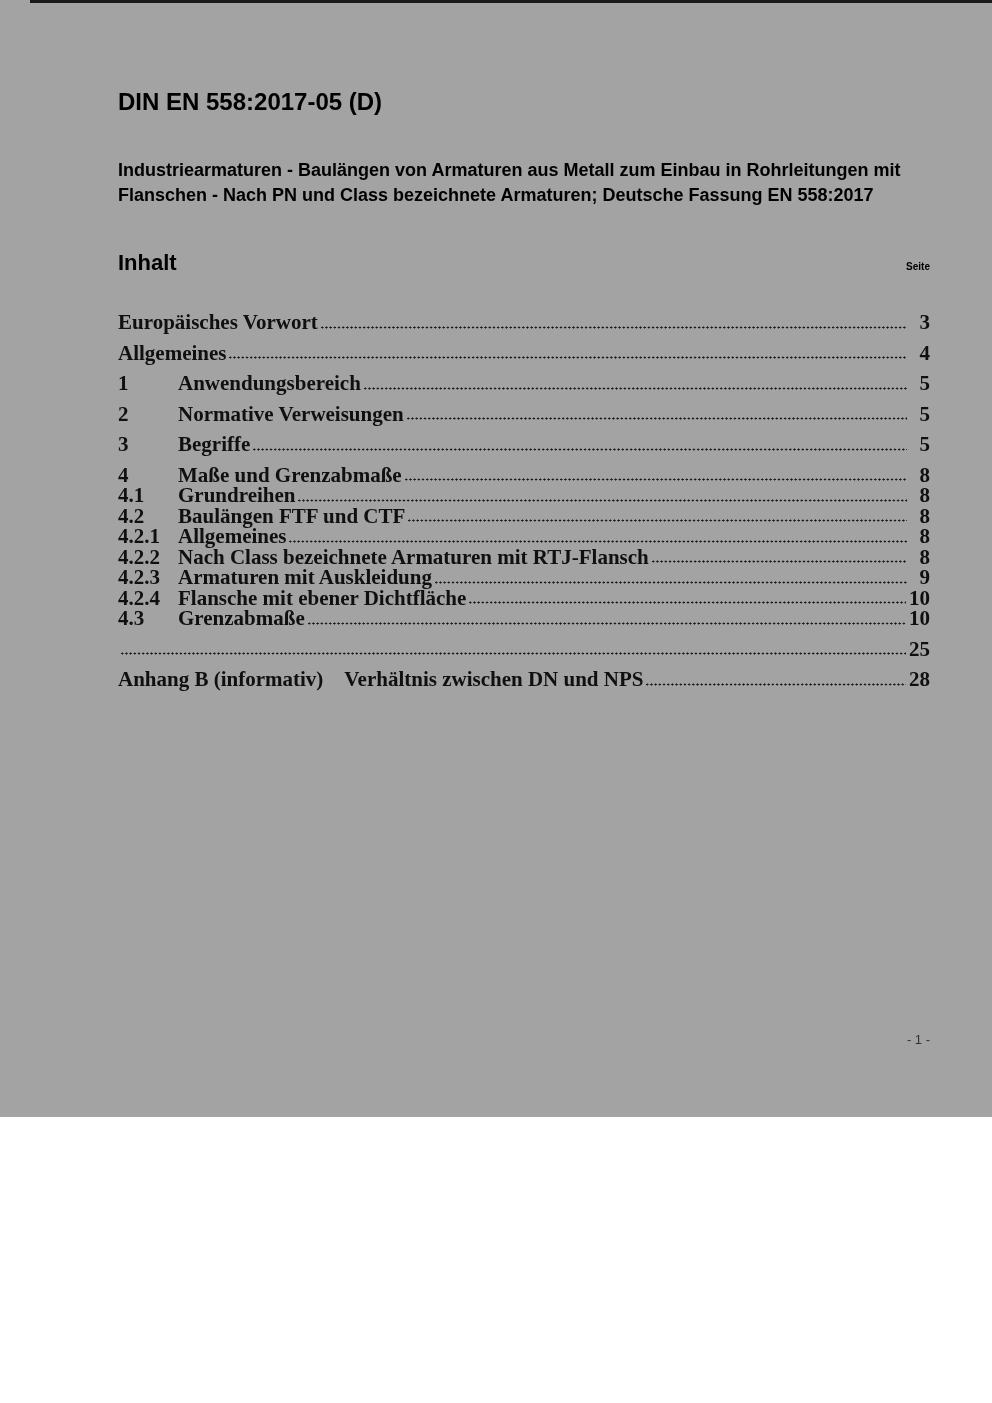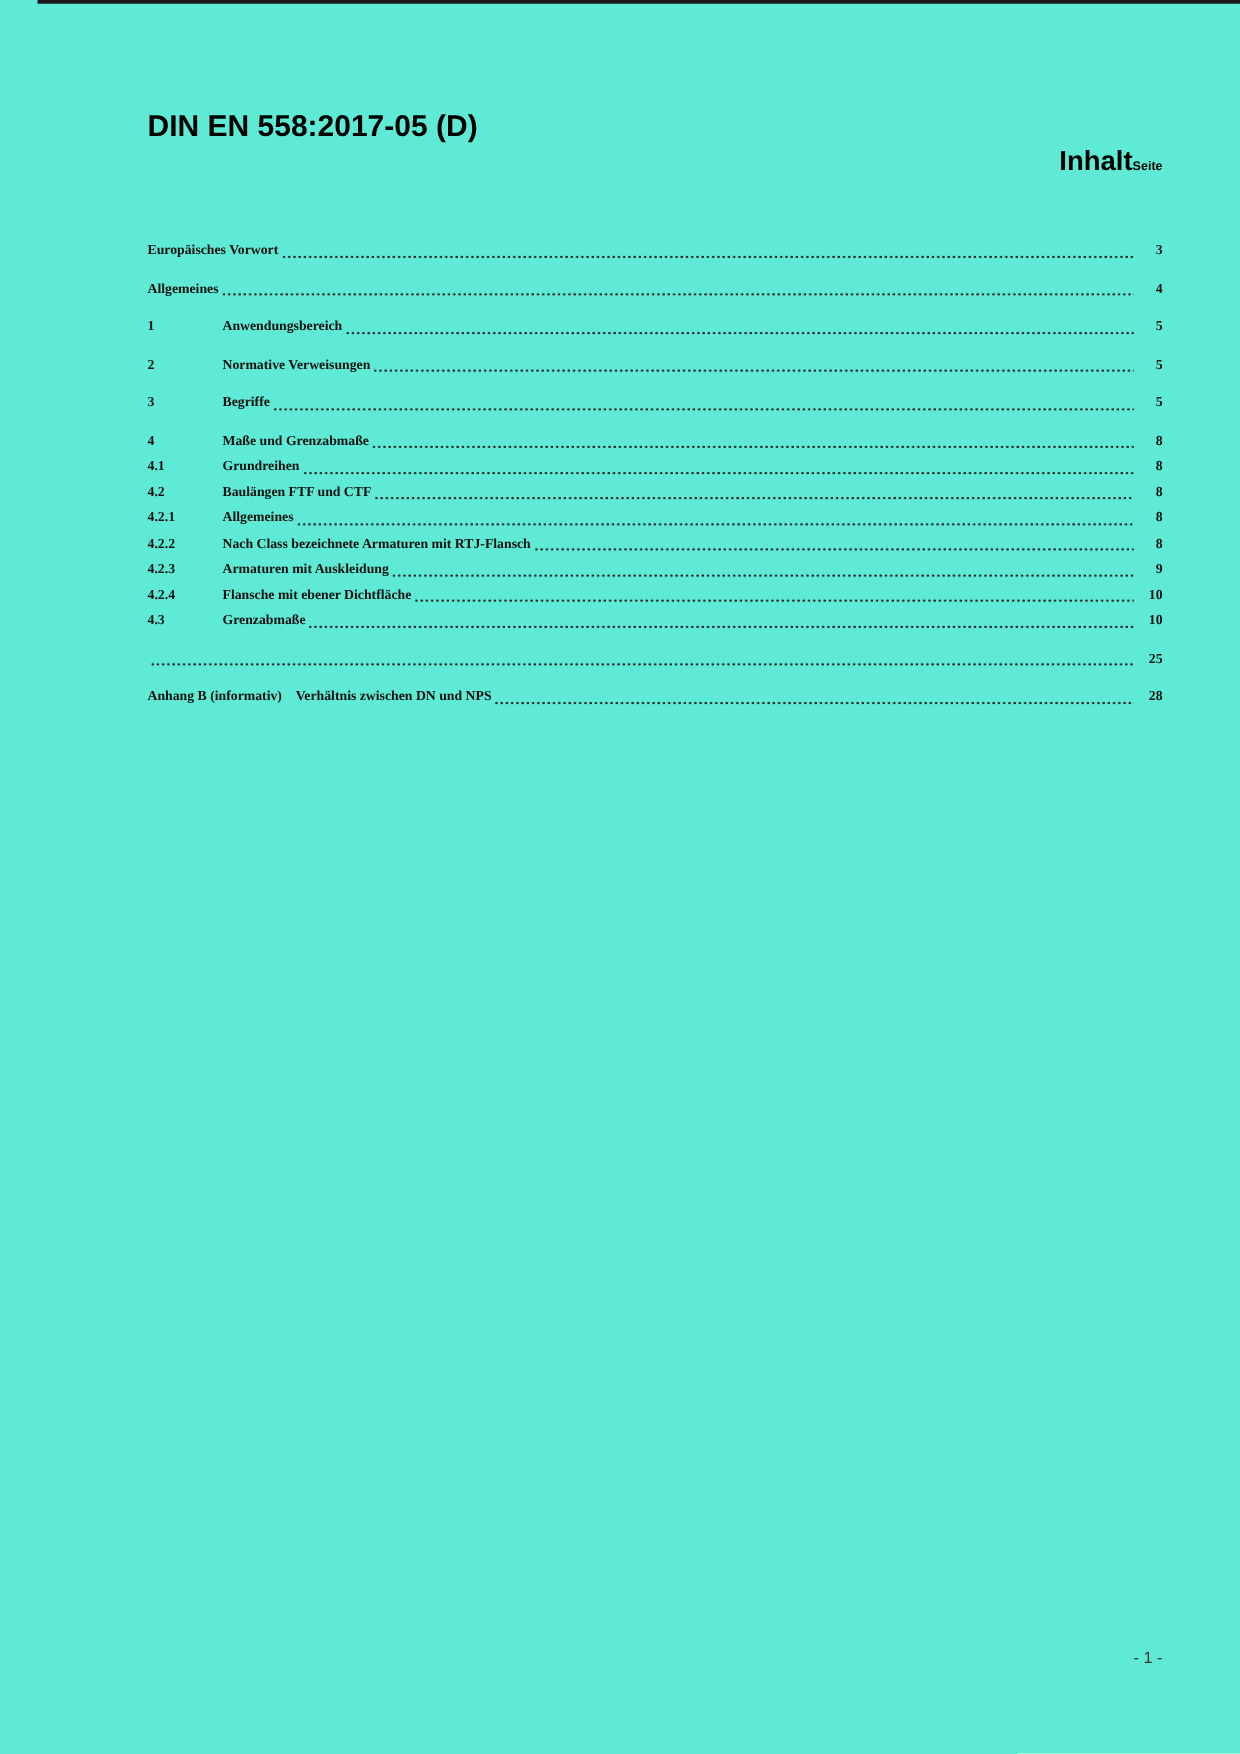--- a/index.html
+++ b/index.html
@@ -4,22 +4,22 @@
 <style>
   * { margin: 0; padding: 0; box-sizing: border-box; }
   html, body { background: #ffffff; }
   body {
     font-family: "Liberation Sans", sans-serif;
     color: #000;
   }
   .sheet {
     position: relative;
     width: 992px;
-    height: 1403px;
-    background: #5eead4;
+    height: 1117px;
+    background: #a3a3a3;
     overflow: hidden;
   }
   .scan-line {
     position: absolute;
     top: 0;
     left: 30px;
     right: 0;
     height: 3px;
     background: #1a1a1a;
   }
@@ -35,37 +35,38 @@
     font-weight: bold;
     line-height: 28px;
   }
   .doc-title {
     margin-top: 42px;
     font-size: 18px;
     font-weight: bold;
     line-height: 25px;
   }
   .toc-header {
+    margin-top: 42px;
     display: flex;
-    justify-content: flex-end;
+    justify-content: space-between;
     align-items: baseline;
   }
   .toc-heading {
     font-size: 22px;
     font-weight: bold;
   }
   .toc-page-col-label {
     font-size: 10px;
     font-weight: bold;
   }
   .toc {
-    margin-top: 48px;
+    margin-top: 36px;
     font-family: "Liberation Serif", serif;
     font-weight: bold;
-    font-size: 11px;
+    font-size: 21px;
     color: #101010;
   }
   .toc-row {
     display: flex;
     align-items: baseline;
     line-height: 20.5px;
   }
   .toc-row.top { margin-top: 10px; }
   .toc-row.sub { margin-top: 0; justify-content: space-between; }
   .toc-num {
@@ -100,20 +101,21 @@
 </style>
 </head>
 <body>
 
 <div class="sheet">
   <div class="scan-line"></div>
 
   <div class="content">
     <h1 class="doc-number">DIN EN 558:2017-05 (D)</h1>
 
+    <h2 class="doc-title">Industriearmaturen - Baulängen von Armaturen aus Metall zum Einbau in Rohrleitungen mit Flanschen - Nach PN und Class bezeichnete Armaturen; Deutsche Fassung EN 558:2017</h2>
 
     <div class="toc-header">
       <span class="toc-heading">Inhalt</span>
       <span class="toc-page-col-label">Seite</span>
     </div>
 
     <div class="toc" id="toc">
         <div class="toc-row top">
           <span class="toc-label">Europäisches Vorwort</span>
           <span class="toc-leader"></span>

